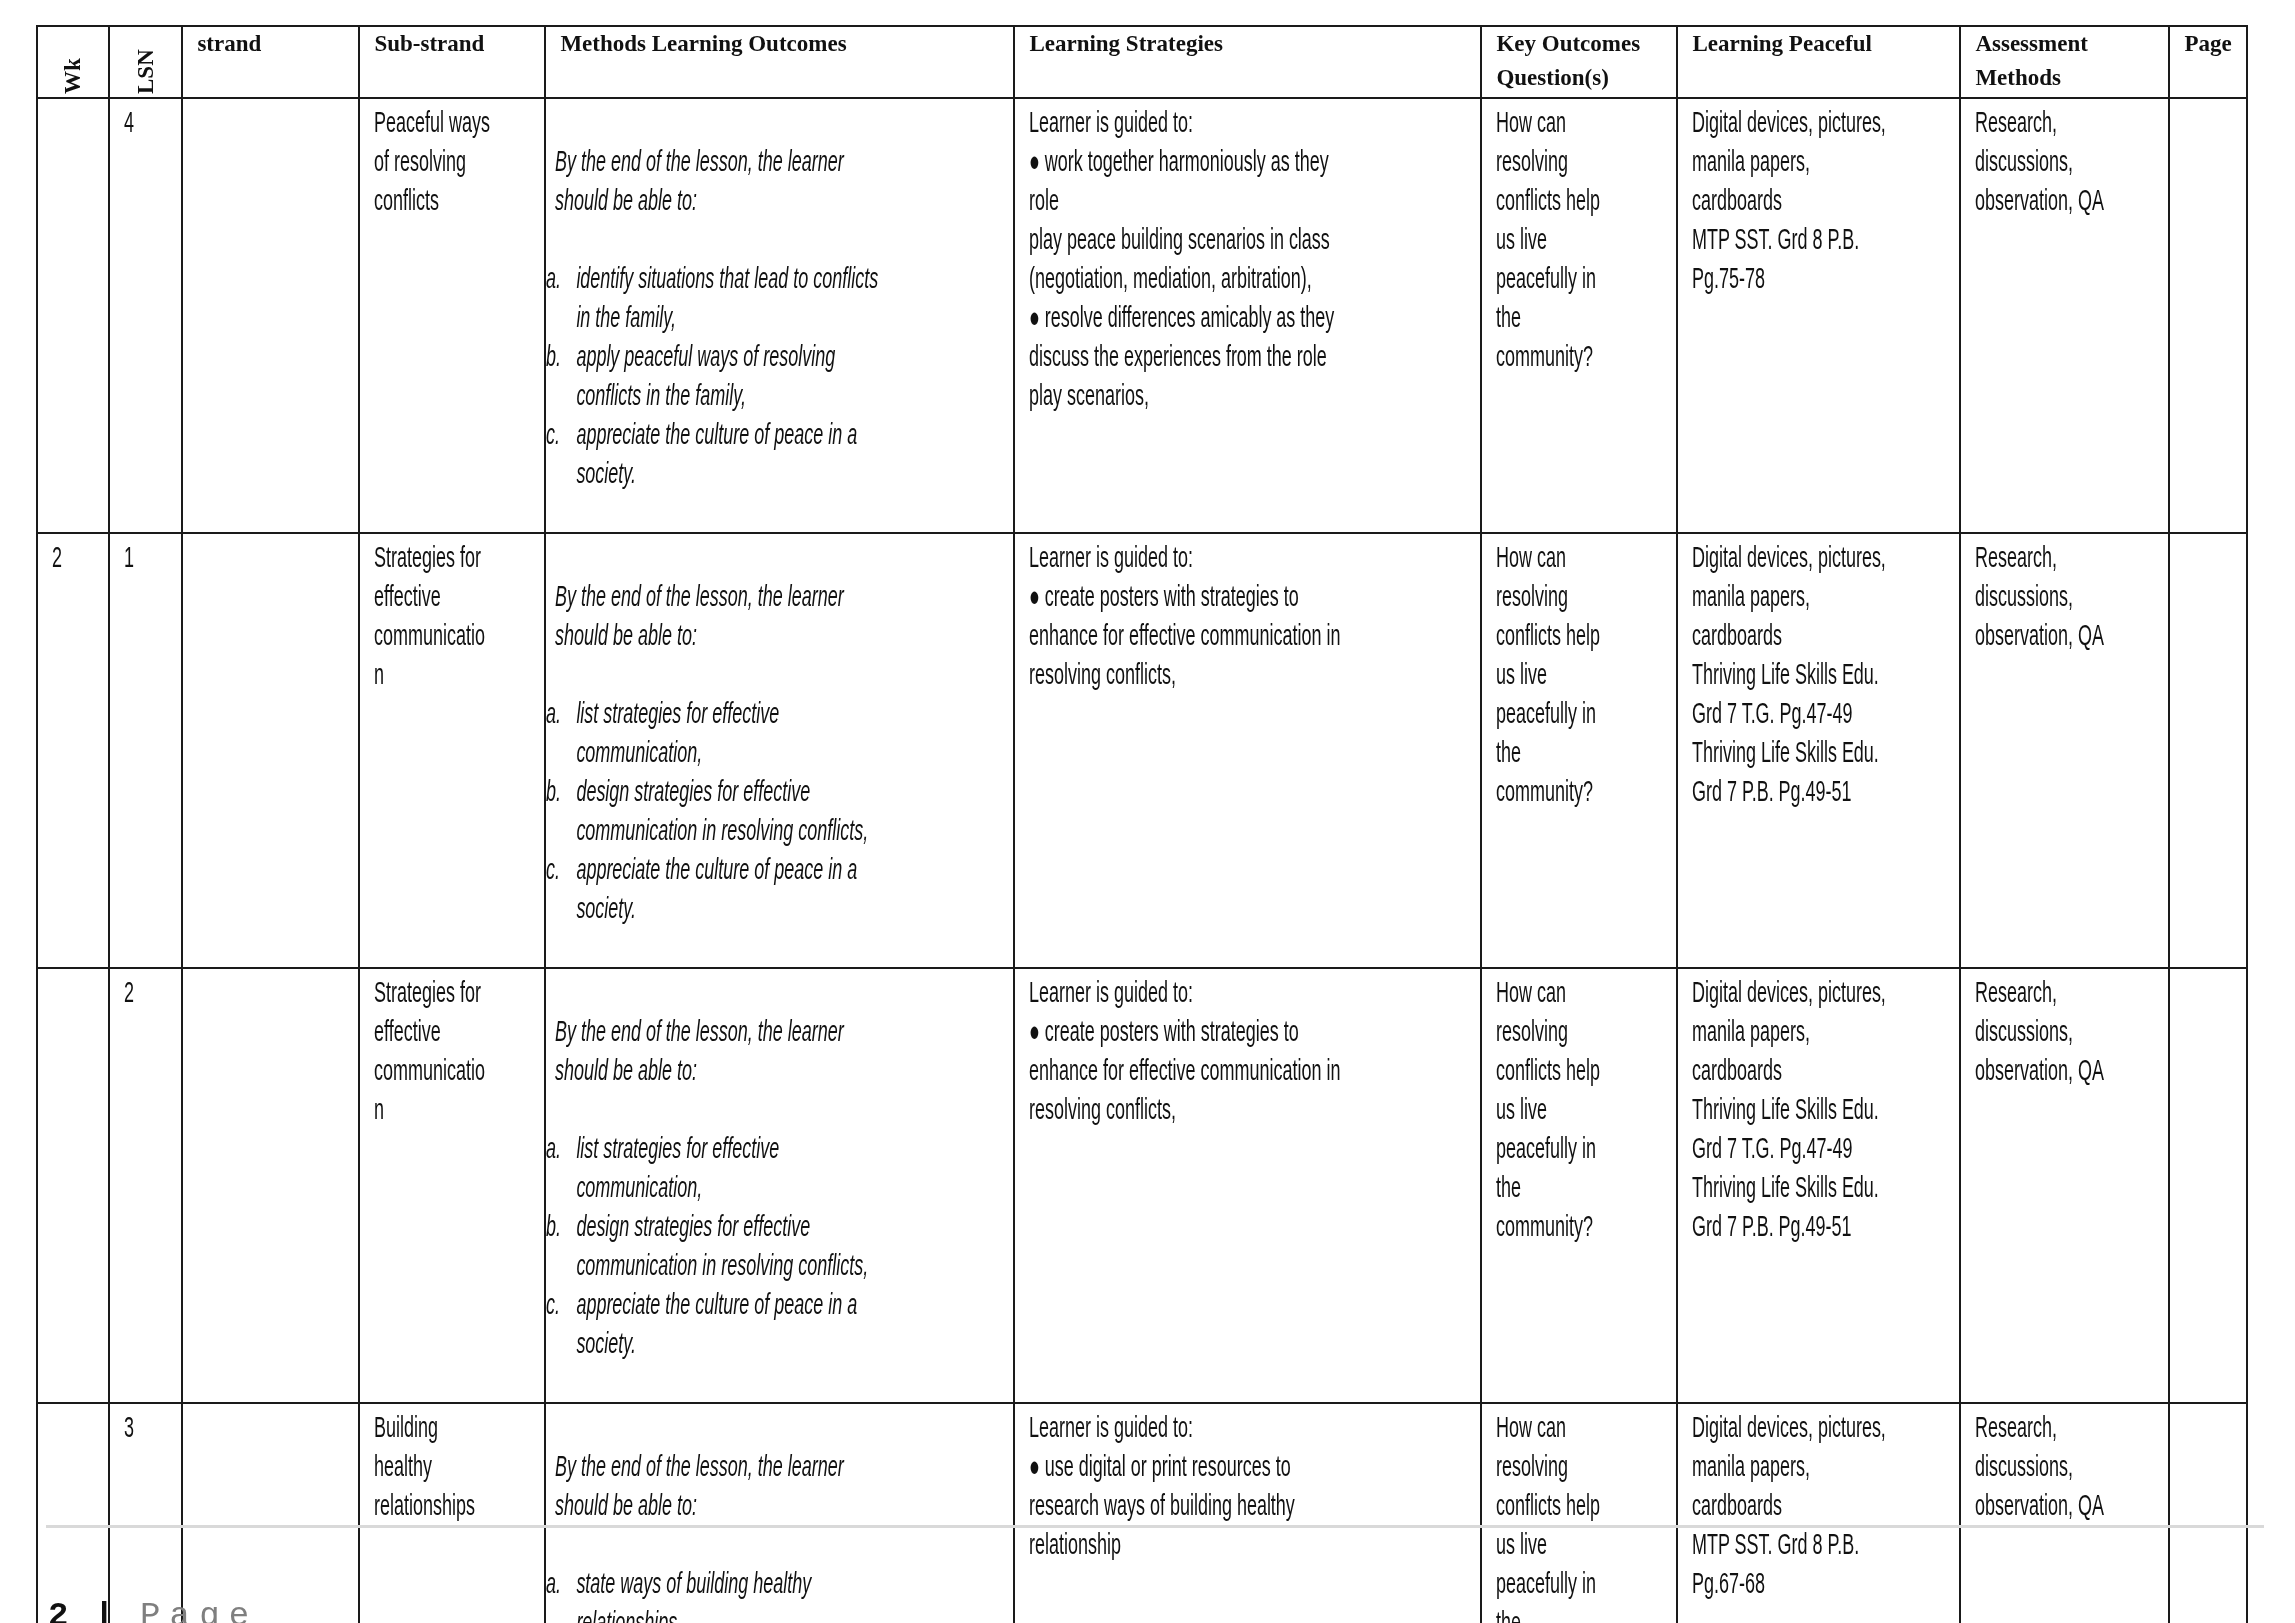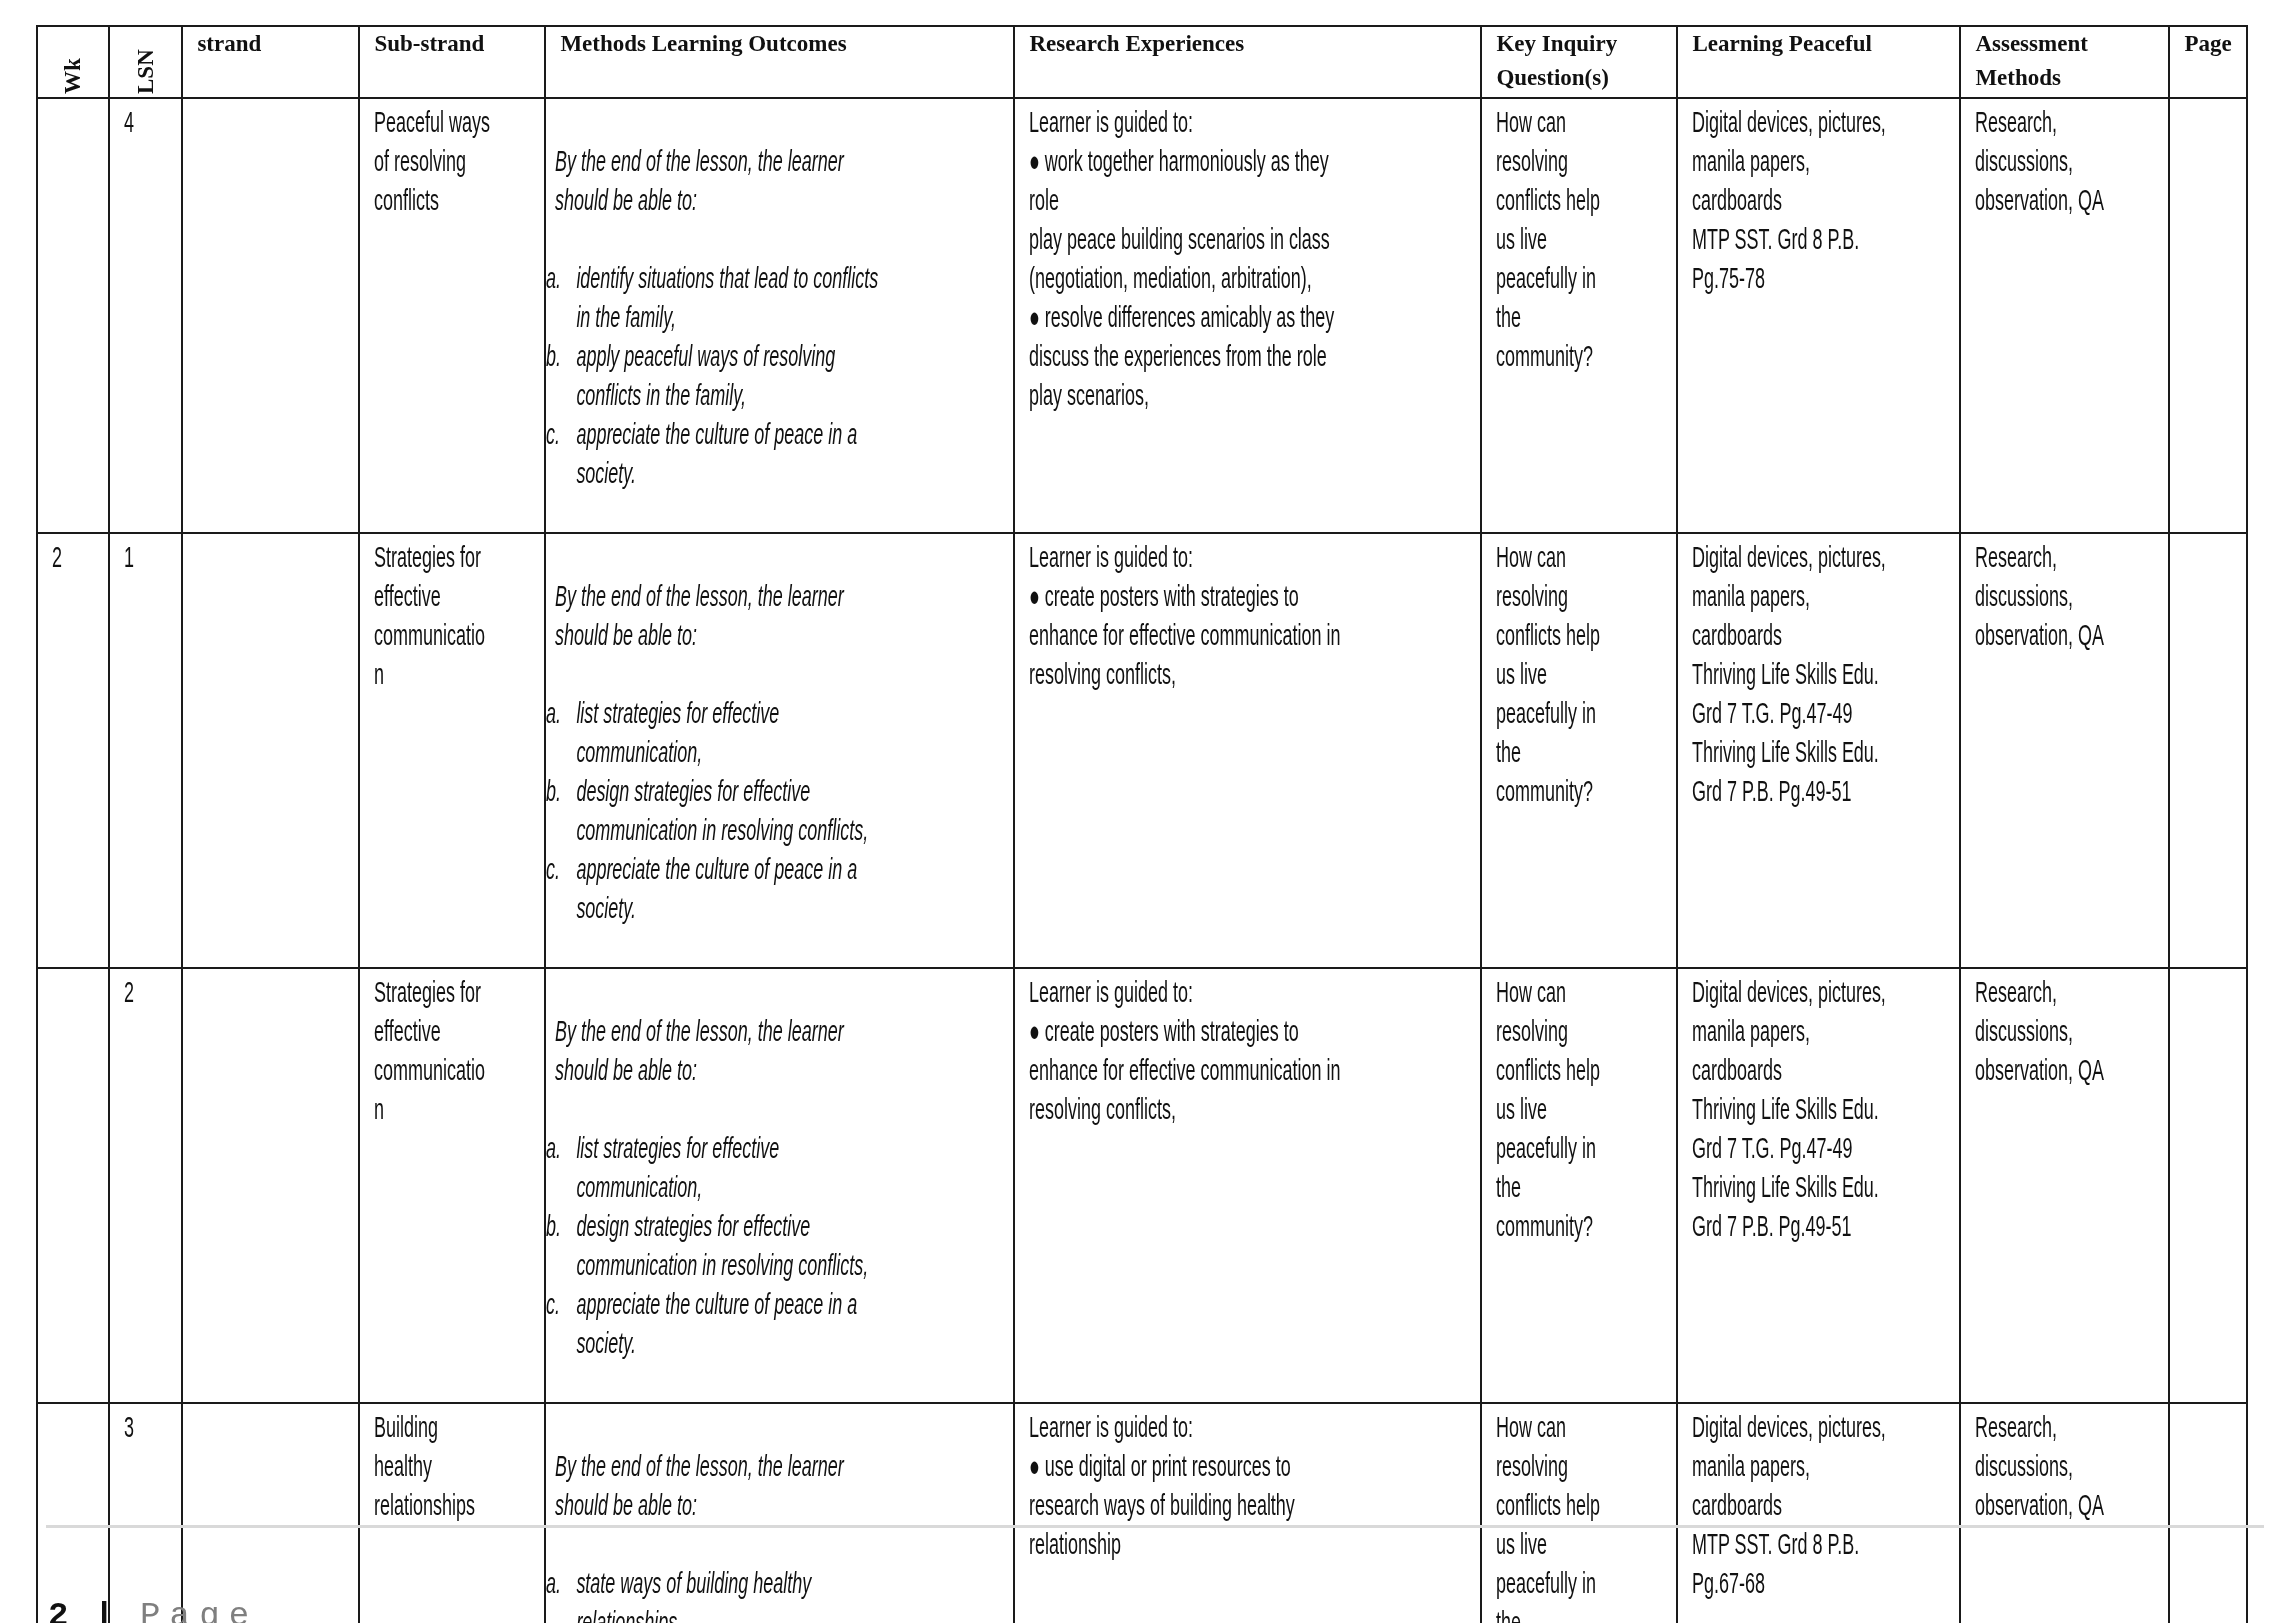--- a/index.html
+++ b/index.html
@@ -68,22 +68,22 @@
           </div>
         </th>
       <th class="rot">
           <div class="rot-wrap">
             <span>LSN</span>
           </div>
         </th>
       <th>strand</th>
       <th>Sub-strand</th>
       <th>Methods Learning Outcomes</th>
-      <th>Research Experiences</th>
-      <th>Key Inquiry Question(s)</th>
+      <th>Learning Strategies</th>
+      <th>Key Outcomes Question(s)</th>
       <th>Learning Peaceful</th>
       <th>Assessment Methods</th>
       <th>Page</th>
     </tr>
   </thead>
   <tbody id="tbody">
   <tr style="height: 389px;">
     <td><span class="cond-n"></span></td>
     <td><span class="cond-n">4</span></td>
     <td><span class="cond"></span></td>

